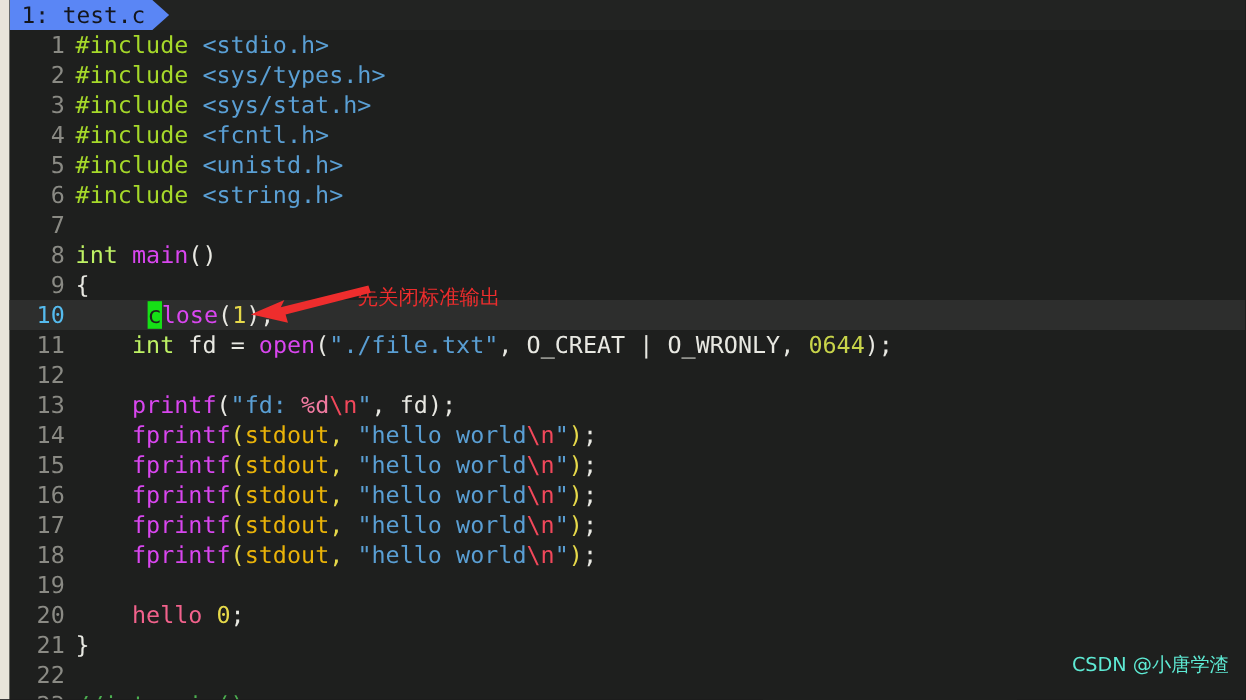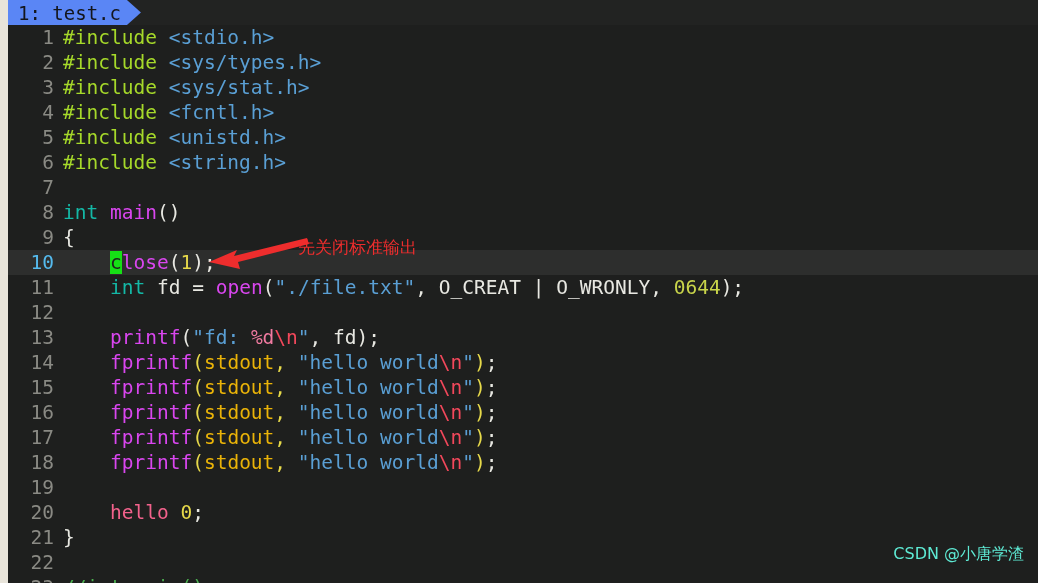--- a/index.html
+++ b/index.html
@@ -59,41 +59,42 @@
     line-height: 25px;
   }
   .line {
     display: flex;
     height: 25px;
     align-items: center;
     white-space: pre;
   }
   .line.current {
     background: #2d2e2d;
+    gap: 13px;
   }
   .gutter {
     width: 46px;
     text-align: right;
     padding-right: 9px;
     color: #8a8a84;
     flex: 0 0 auto;
     font-size: 19.5px;
   }
   .line.current .gutter {
     color: #55bbee;
   }
   .src {
     flex: 1 1 auto;
     color: #d8d8d2;
     white-space: pre;
   }
   
   .t-pre   { color: #a6d92a; }        
   .t-hdr   { color: #5a9fd4; }        
-  .t-kw    { color: #14b8a6; }        
+  .t-kw    { color: #bef264; }        
   .t-kw2   { color: #f2628c; }        
   .t-fn    { color: #d946ef; }        
   .t-punc  { color: #e8e8e2; }        
   .t-paren { color: #e6d94a; }        
   .t-str   { color: #5a9fd4; }        
   .t-esc   { color: #f2485b; }        
   .t-fmt   { color: #f07aa0; }        
   .t-num   { color: #e6d94a; }        
   .t-numg  { color: #c8d44a; }        
   .t-var   { color: #e8e8e2; }        

